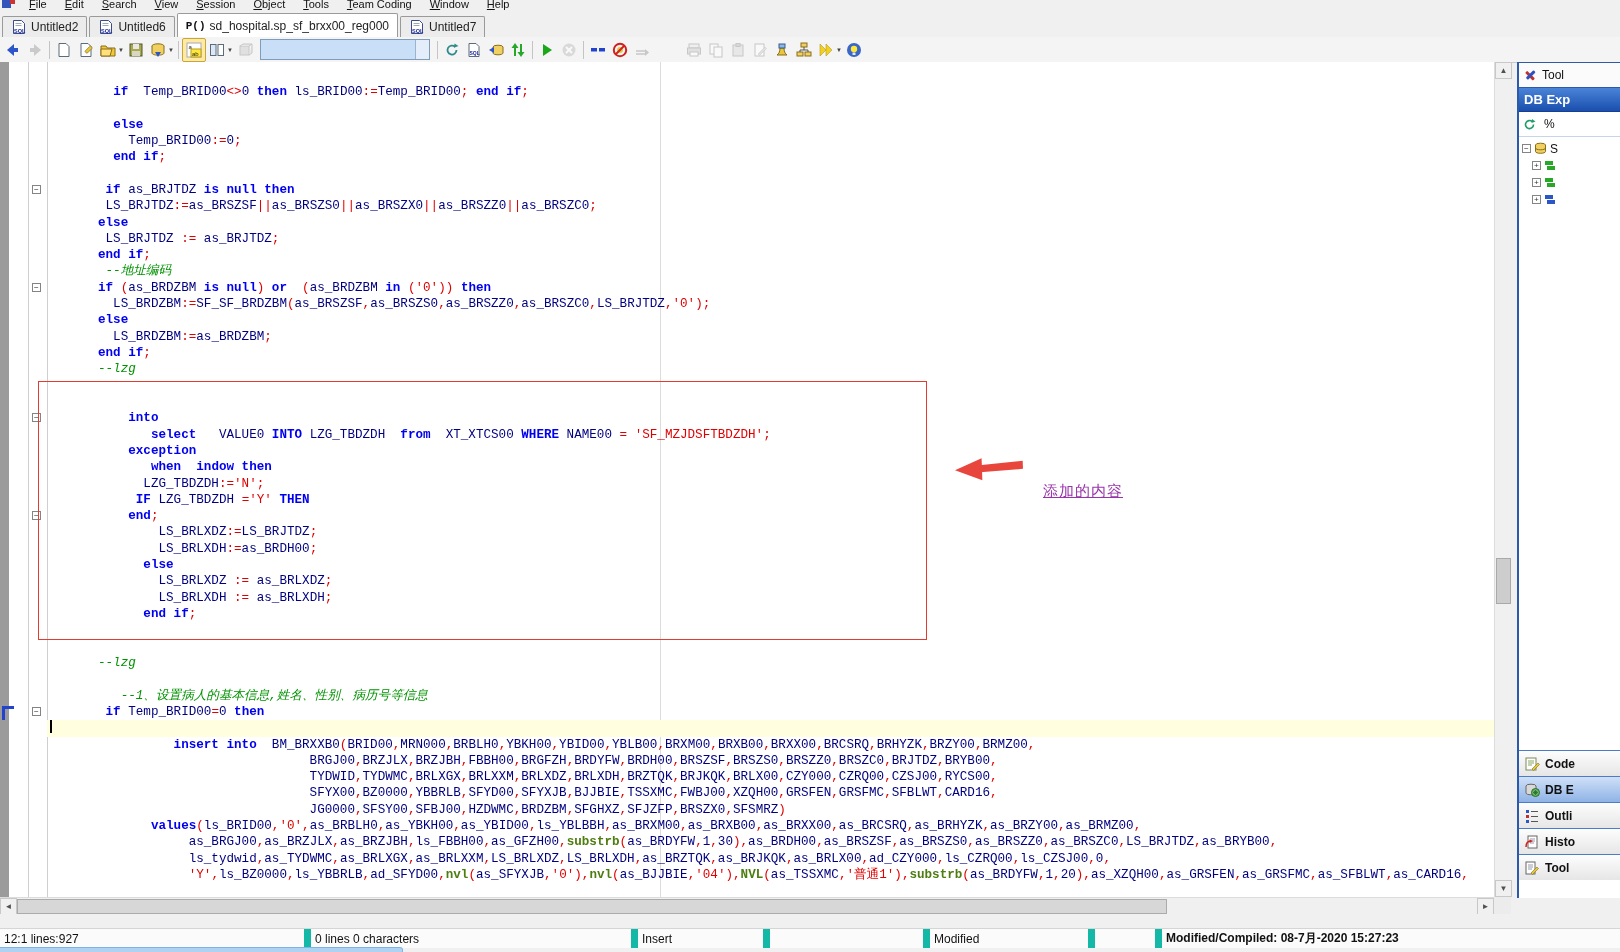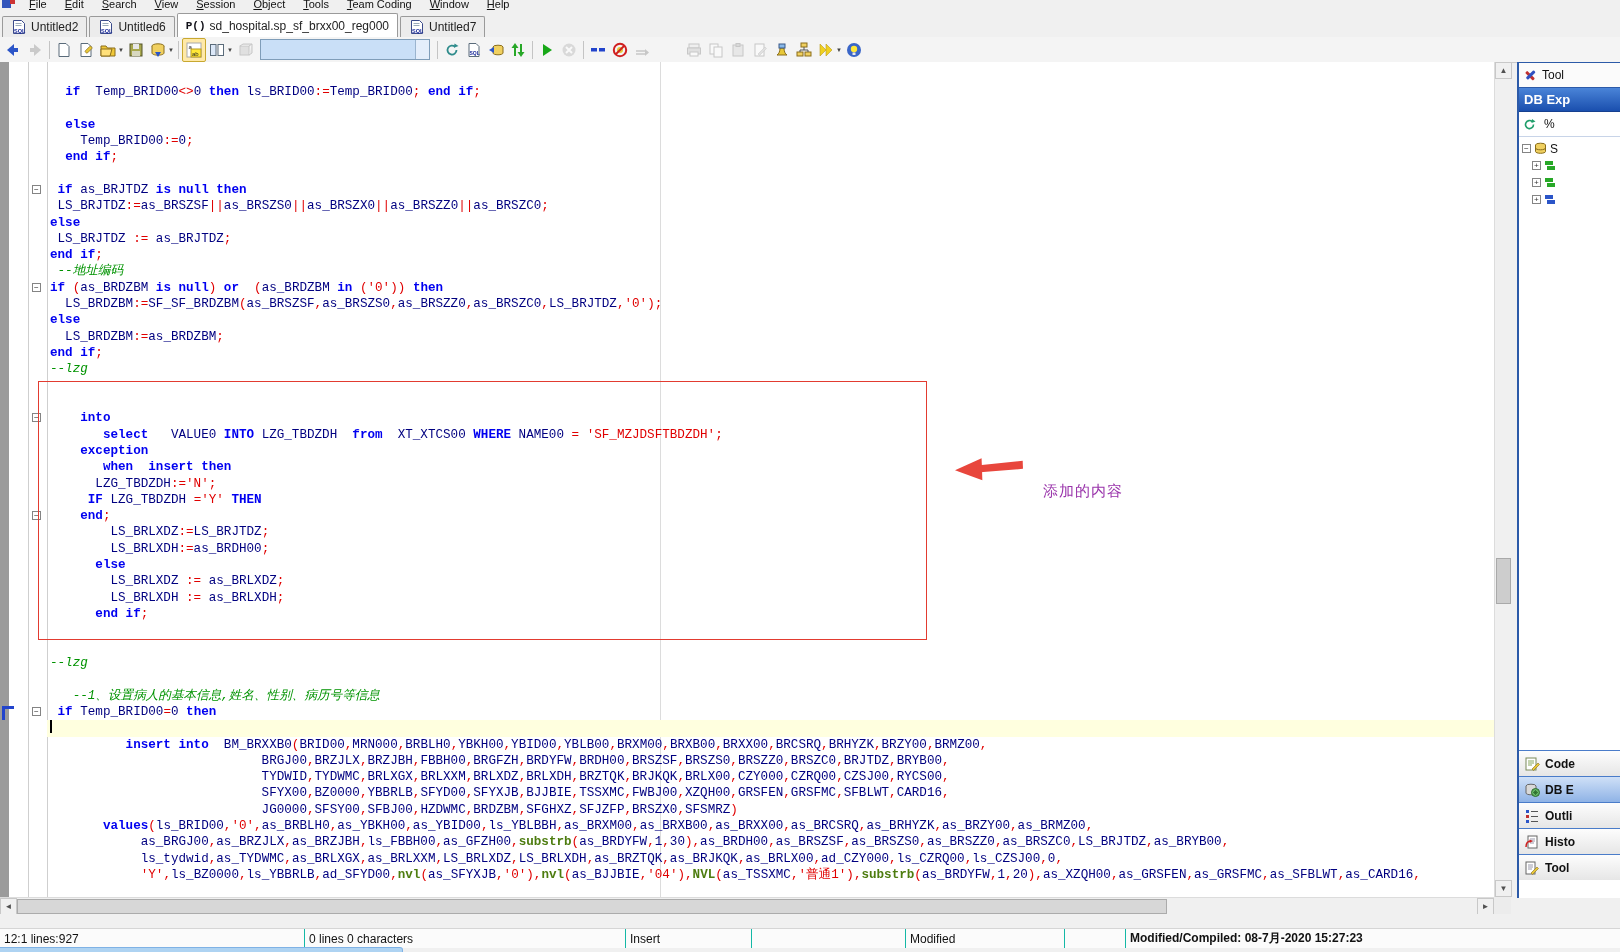--- a/index.html
+++ b/index.html
@@ -35,31 +35,31 @@
   .edge{position:absolute;left:0;top:0;width:9px;height:100%;background:#9b9b9b;}
   .gutline1{position:absolute;left:28px;top:0;width:1px;height:100%;background:#cfcfcf;}
   .gutline2{position:absolute;left:47px;top:0;width:1px;height:100%;background:#cfcfcf;}
   .ruler{position:absolute;left:660px;top:0;width:1px;height:100%;background:#dcdcdc;z-index:1;}
   .gutter{position:absolute;left:29px;top:22px;width:18px;z-index:2;}
   .gline{height:16.32px;position:relative;}
   .foldbox{position:absolute;left:3px;top:3px;width:9px;height:9px;border:1px solid #848484;background:#fff;
            font:8px/8px "Liberation Mono",monospace;text-align:center;color:#333;box-sizing:border-box;}
   .code{position:absolute;left:50px;top:22px;width:1444px;z-index:2;
         font-family:"Liberation Mono",monospace;font-size:12.6px;line-height:16.32px;}
-  .cline{height:16.32px;white-space:pre;}
+  .cline{height:16.32px;white-space:pre;margin-left:48px;}
   .cline.cur{background:#ffffdf;margin-left:-3px;padding-left:3px;}
   .caret{display:inline-block;width:2px;height:13px;background:#000;vertical-align:-2px;}
   .k{color:#0000f0;font-weight:bold;}
   .i{color:#000080;}
   .o{color:#e00000;}
   .c{color:#009300;font-style:italic;}
   .f{color:#4d7c0f;font-weight:bold;}
   .redbox{position:absolute;left:38px;top:319px;width:887px;height:257px;border:1px solid #e23b30;z-index:3;}
   .arrow{position:absolute;left:955px;top:393px;width:70px;height:30px;z-index:3;transform:rotate(-2deg);}
-  .anno{position:absolute;left:1043px;top:420px;font-size:15px;color:#9933aa;letter-spacing:1px;z-index:3;white-space:nowrap;}
+  .anno{position:absolute;left:1043px;top:420px;font-size:15px;color:#9933aa;letter-spacing:1px;z-index:3;white-space:nowrap;text-decoration:underline;}
   .bookmark{position:absolute;left:2px;width:9px;height:11px;border-left:3px solid #2244cc;border-top:3px solid #2244cc;z-index:3;}
   
   .vscroll{position:absolute;left:1494px;top:62px;width:17px;height:835px;background:#f0f0f0;border-left:1px solid #dcdcdc;}
   .sbtn{position:absolute;left:0;width:17px;height:17px;background:#f0f0f0;border:1px solid #c8c8c8;box-sizing:border-box;
         font-size:8px;color:#505050;text-align:center;line-height:15px;}
   .vthumb{position:absolute;left:1px;top:496px;width:15px;height:46px;background:#cdcdcd;border:1px solid #a9a9a9;box-sizing:border-box;}
   .hscroll{position:absolute;left:0;top:897px;width:1494px;height:17px;background:#f0f0f0;border-top:1px solid #dcdcdc;}
   .hthumb{position:absolute;left:17px;top:1px;width:1150px;height:15px;background:#d7d7d7;border:1px solid #ababab;box-sizing:border-box;}
   .corner{position:absolute;left:1494px;top:897px;width:17px;height:17px;background:#ececec;}
   
@@ -79,21 +79,21 @@
   .ticon{width:13px;height:13px;flex:0 0 13px;}
   .sb-panels{position:absolute;left:0;bottom:18px;width:100%;}
   .panel{height:25px;display:flex;align-items:center;gap:5px;padding-left:5px;font-size:12px;font-weight:bold;color:#111;
          background:linear-gradient(#fdfdfd,#e6e6e6);border-top:1px solid #4a7cc9;white-space:nowrap;}
   .panel.sel{background:linear-gradient(#cfe0f7,#8fb3e6);}
   .picon16{width:16px;height:16px;flex:0 0 16px;}
   
   .statusgap{position:absolute;left:0;top:914px;width:1620px;height:14px;background:#f0f0f0;}
   .statusbar{position:absolute;left:0;top:928px;width:1620px;height:19px;background:#fbfbfb;
              border-top:1px solid #d5d5d5;display:flex;font-size:12px;color:#111;align-items:center;}
-  .ssec{height:100%;display:flex;align-items:center;padding-left:4px;border-right:1px solid #14b8a6;white-space:nowrap;overflow:hidden;}
+  .ssec{height:100%;display:flex;align-items:center;padding-left:4px;border-right:7px solid #14b8a6;white-space:nowrap;overflow:hidden;}
   .ssec.bold{font-weight:bold;}
   .bluestrip{position:absolute;left:0;top:947px;width:402px;height:5px;background:#aed3f2;
              border:1px solid #7fb2e5;border-left:none;border-radius:0 3px 3px 0;}
 </style>
 </head>
 <body>
 
 <div class="menubar">
   <svg class="appicon" viewBox="0 0 14 10">
       <rect x="0" y="1" width="9" height="8" fill="#3355bb"></rect>
@@ -421,21 +421,21 @@
       <div class="cline"><span class="i">  LS_BRDZBM</span><span class="o">:</span><span class="o">=</span><span class="i">SF_SF_BRDZBM</span><span class="o">(</span><span class="i">as_BRSZSF</span><span class="o">,</span><span class="i">as_BRSZS0</span><span class="o">,</span><span class="i">as_BRSZZ0</span><span class="o">,</span><span class="i">as_BRSZC0</span><span class="o">,</span><span class="i">LS_BRJTDZ</span><span class="o">,</span><span class="o">'0'</span><span class="o">)</span><span class="o">;</span></div>
       <div class="cline"><span class="k">else</span></div>
       <div class="cline"><span class="i">  LS_BRDZBM</span><span class="o">:</span><span class="o">=</span><span class="i">as_BRDZBM</span><span class="o">;</span></div>
       <div class="cline"><span class="k">end if</span><span class="o">;</span></div>
       <div class="cline"><span class="c">--lzg</span></div>
       <div class="cline"></div>
       <div class="cline"></div>
       <div class="cline"><span class="i">    </span><span class="k">into</span></div>
       <div class="cline"><span class="i">       </span><span class="k">select</span><span class="i">   VALUE0 </span><span class="k">INTO</span><span class="i"> LZG_TBDZDH  </span><span class="k">from</span><span class="i">  XT_XTCS00 </span><span class="k">WHERE</span><span class="i"> NAME00 </span><span class="o">=</span><span class="i"> </span><span class="o">'SF_MZJDSFTBDZDH'</span><span class="o">;</span></div>
       <div class="cline"><span class="i">    </span><span class="k">exception</span></div>
-      <div class="cline"><span class="i">       </span><span class="k">when</span><span class="i">  </span><span class="k">insert then</span></div>
+      <div class="cline"><span class="i">       </span><span class="k">when</span><span class="i">  </span><span class="k">indow then</span></div>
       <div class="cline"><span class="i">      LZG_TBDZDH</span><span class="o">:</span><span class="o">=</span><span class="o">'N'</span><span class="o">;</span></div>
       <div class="cline"><span class="i">     </span><span class="k">IF</span><span class="i"> LZG_TBDZDH </span><span class="o">=</span><span class="o">'Y'</span><span class="i"> </span><span class="k">THEN</span></div>
       <div class="cline"><span class="i">    </span><span class="k">end</span><span class="o">;</span></div>
       <div class="cline"><span class="i">        LS_BRLXDZ</span><span class="o">:</span><span class="o">=</span><span class="i">LS_BRJTDZ</span><span class="o">;</span></div>
       <div class="cline"><span class="i">        LS_BRLXDH</span><span class="o">:</span><span class="o">=</span><span class="i">as_BRDH00</span><span class="o">;</span></div>
       <div class="cline"><span class="i">      </span><span class="k">else</span></div>
       <div class="cline"><span class="i">        LS_BRLXDZ </span><span class="o">:</span><span class="o">=</span><span class="i"> as_BRLXDZ</span><span class="o">;</span></div>
       <div class="cline"><span class="i">        LS_BRLXDH </span><span class="o">:</span><span class="o">=</span><span class="i"> as_BRLXDH</span><span class="o">;</span></div>
       <div class="cline"><span class="i">      </span><span class="k">end if</span><span class="o">;</span></div>
       <div class="cline"></div>

